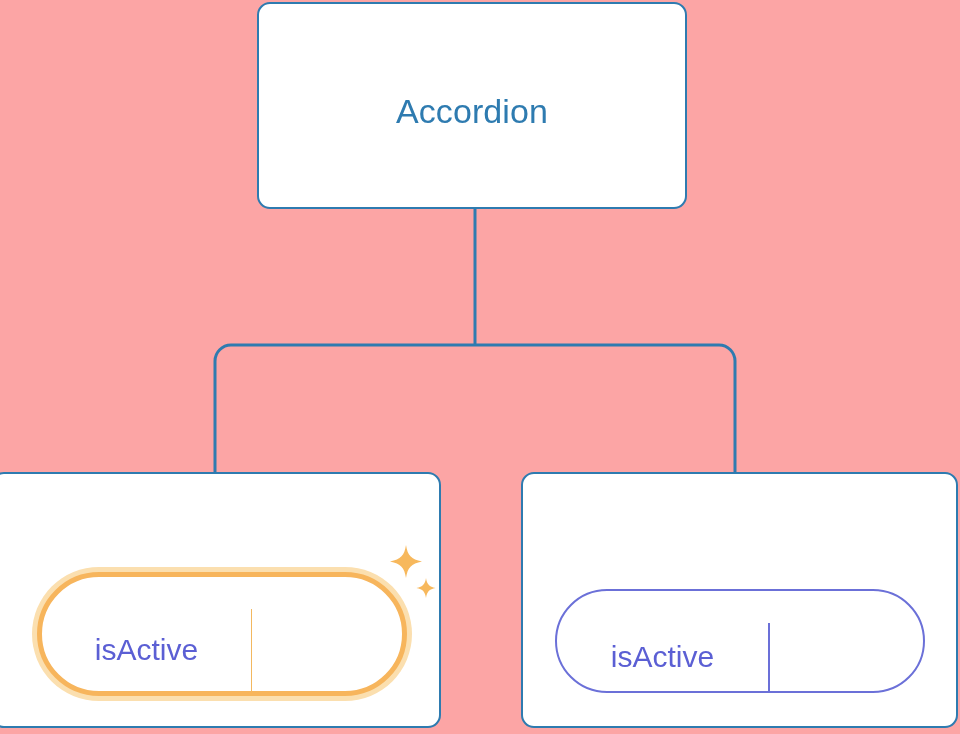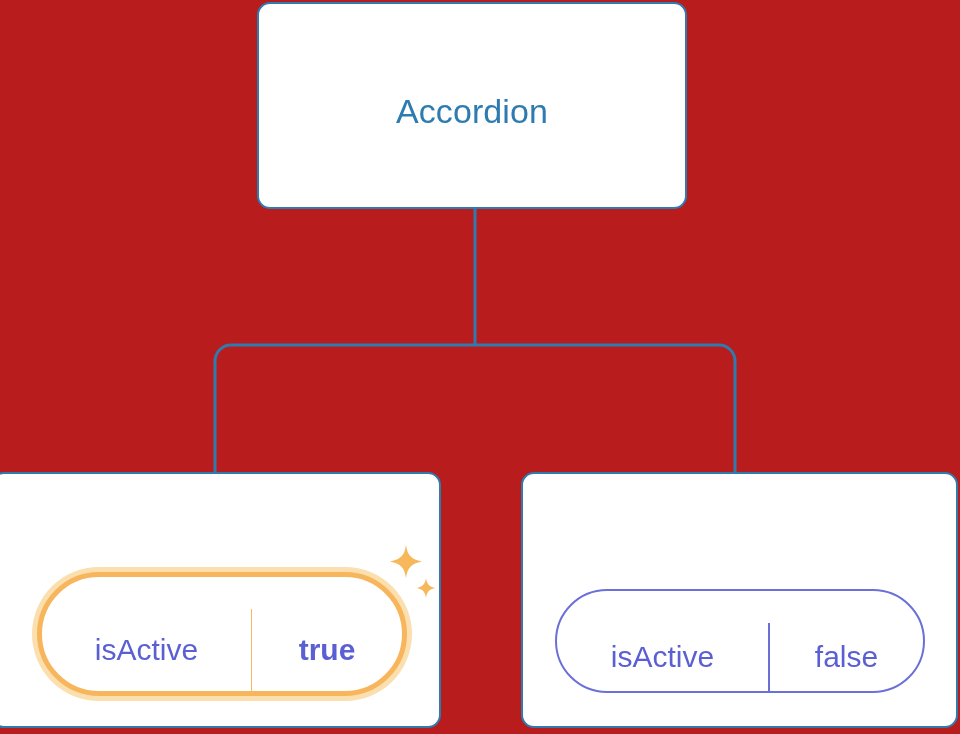--- a/index.html
+++ b/index.html
@@ -5,21 +5,21 @@
 <style>
   html, body {
     margin: 0;
     padding: 0;
     background: #4d6b76;
   }
   #stage {
     position: relative;
     width: 960px;
     height: 734px;
-    background: #b91c1c;
+    background: #fca5a5;
     overflow: hidden;
     font-family: "Liberation Sans", sans-serif;
   }
 
   
   #connectors {
     position: absolute;
     left: 0; top: 0;
     width: 960px; height: 734px;
     pointer-events: none;
@@ -179,35 +179,33 @@
     <div class="node-title">Accordion</div>
   </div>
 
   <div class="node" id="node-panel-left">
     
   </div>
 
   <div class="pill-wrap" id="pill-left-wrap">
     <div class="pill">
       <div class="pill-cell pill-key">isActive</div>
-      <div class="pill-cell pill-val">true</div>
     </div>
   </div>
 
   <svg id="sparkles" viewBox="0 0 54 62" xmlns="http://www.w3.org/2000/svg">
     <path fill="#f7b85c" d="M20 2 C21.6 12.4 25.1 16.4 36 18.5 C25.1 20.6 21.6 24.6 20 35
              C18.4 24.6 14.9 20.6 4 18.5 C14.9 16.4 18.4 12.4 20 2 Z"></path>
     <path fill="#f7b85c" d="M40 35 C41 41.3 43.1 43.7 49.6 45 C43.1 46.3 41 48.7 40 55
              C39 48.7 36.9 46.3 30.4 45 C36.9 43.7 39 41.3 40 35 Z"></path>
   </svg>
 
   <div class="node" id="node-panel-right">
     
   </div>
 
   <div class="pill-wrap" id="pill-right-wrap">
     <div class="pill">
       <div class="pill-cell pill-key">isActive</div>
-      <div class="pill-cell pill-val">false</div>
     </div>
   </div>
 
 </div>
 
 </body></html>

